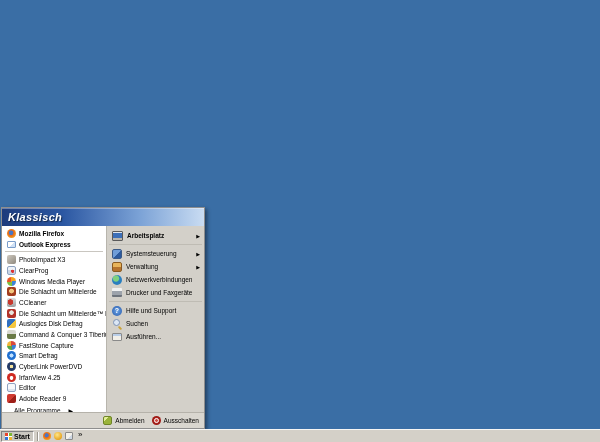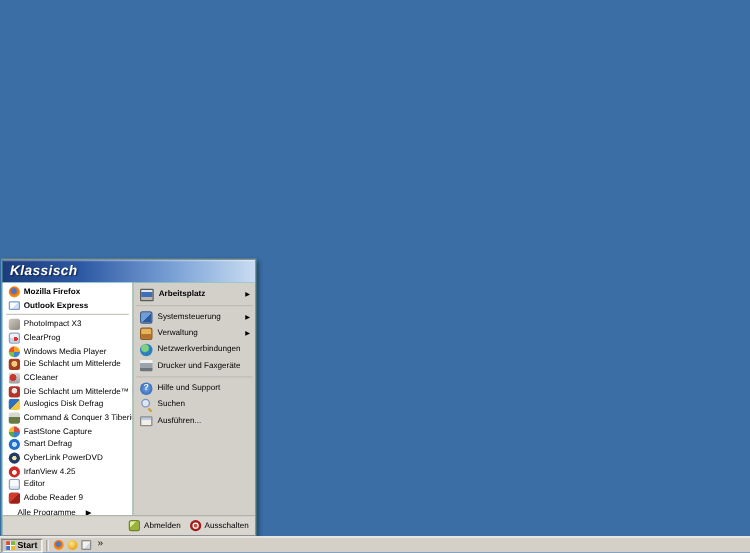--- a/index.html
+++ b/index.html
@@ -1,20 +1,20 @@
 <!DOCTYPE html>
 <html><head>
 <meta charset="utf-8">
 <style>
   html,body{margin:0;padding:0;}
   #screen{position:relative;width:600px;height:442px;background:#3a6ea5;overflow:hidden;
           font-family:"Liberation Sans","DejaVu Sans",sans-serif;-webkit-font-smoothing:none;}
   
   .startmenu{position:absolute;left:1px;top:207px;width:204px;height:222px;box-sizing:border-box;
-             border:1px solid #8e8e8e;background:#14b8a6;box-shadow:2px 2px 4px rgba(0,0,0,.45);
+             border:1px solid #8e8e8e;background:#15803d;box-shadow:2px 2px 4px rgba(0,0,0,.45);
              display:flex;flex-direction:column;}
   .menu-header{height:18px;flex:0 0 18px;display:flex;align-items:center;padding-left:6px;
                background:linear-gradient(90deg,#1e3c7c 0%,#2b57a2 30%,#7ba2d6 68%,#c9dcf2 100%);
                box-shadow:inset 0 1px 0 rgba(255,255,255,.35);}
   .menu-header span{color:#fff;font-weight:bold;font-style:italic;font-size:11px;letter-spacing:.3px;
                text-shadow:1px 1px 1px rgba(0,0,0,.5);}
   .menu-body{flex:1 1 auto;display:flex;min-height:0;}
   .col-left{width:104px;flex:0 0 104px;background:#fff;display:flex;flex-direction:column;
             padding-top:2px;box-sizing:border-box;overflow:hidden;}
   .col-right{flex:1 1 auto;background:#d3d0c9;border-left:1px solid #b8b5ad;display:flex;

